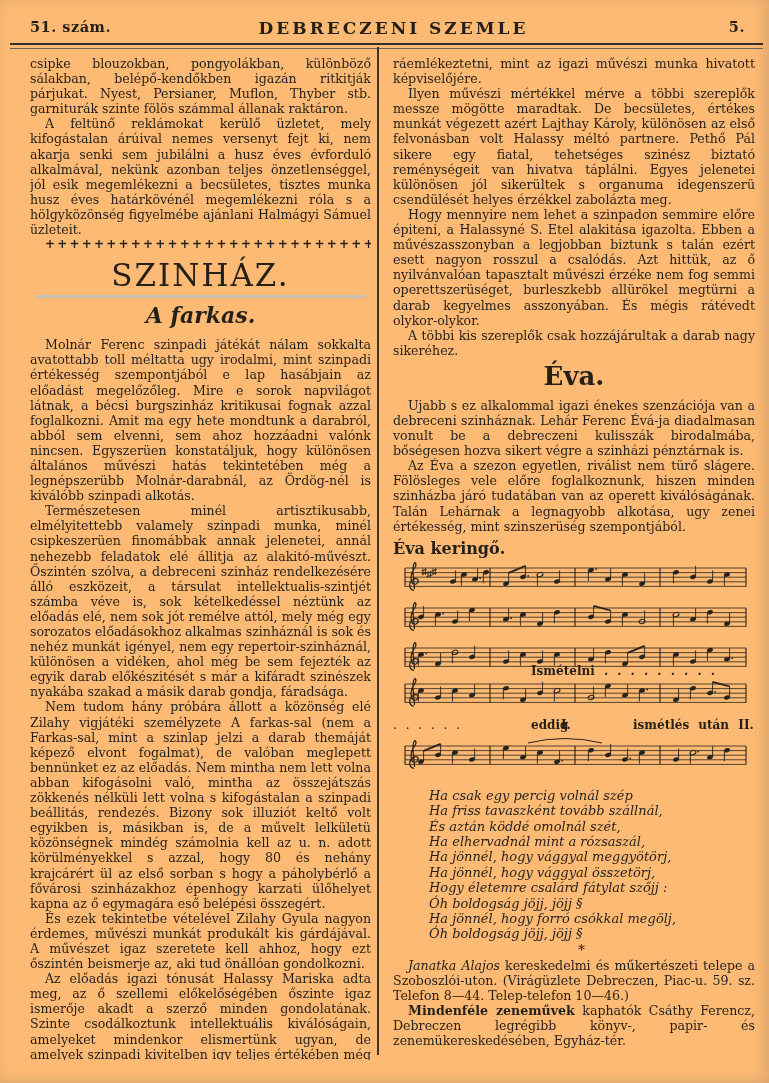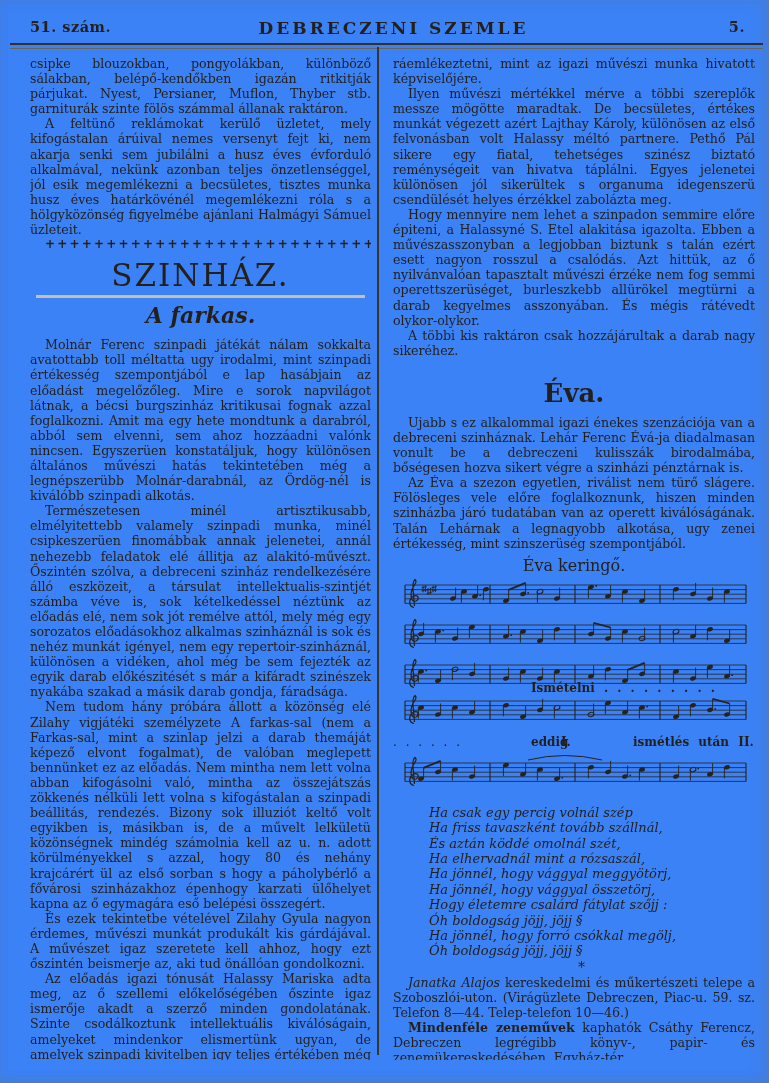--- a/index.html
+++ b/index.html
@@ -1,21 +1,21 @@
 <!DOCTYPE html>
 <html><head>
 <meta charset="utf-8">
 <style>
   html,body{margin:0;padding:0;}
   body{background:#e8e5de;}
   .page{
     position:relative;
     width:769px;height:1083px;
     margin:0 auto;
-    background:#3b82f6;
+    background:#fdba74;
     color:#241f19;
     font-family:"DejaVu Serif", serif;
     overflow:hidden;
     box-shadow:inset -6px 0 14px rgba(120,110,90,.18), inset 0 -4px 10px rgba(120,110,90,.10);
   }
   
   .masthead{
     position:absolute;top:18px;left:30px;right:24px;
     display:flex;justify-content:space-between;align-items:baseline;
   }
@@ -48,24 +48,24 @@
   }
   .section-title{
     margin:6px 0 0;text-align:center;font-size:31px;font-weight:normal;
     letter-spacing:2px;line-height:34px;
   }
   .section-title-rule{height:3px;background:#c7c0b2;margin:3px 6px 4px;}
   .article-title{
     margin:4px 0 9px;text-align:center;font-size:22px;font-weight:bold;line-height:26px;font-style:italic;
   }
   .eva-title{
-    margin:21px 0 8px;text-align:center;font-size:26px;font-weight:bold;line-height:28px;
+    margin:4px 0 8px;text-align:center;font-size:26px;font-weight:bold;line-height:28px;
   }
   .music-title{
-    margin:6px 0 2px;text-align:center;font-size:16px;font-weight:normal;line-height:18px;
+    margin:6px 0 2px;font-size:16px;font-weight:bold;line-height:18px;
   }
   .music-wrap{position:relative;height:224px;margin:2px 0 4px;}
   .music-wrap svg{position:absolute;left:0;top:0;}
   .music-label{
     position:absolute;font-size:12px;font-weight:bold;color:#241f19;
     white-space:nowrap;word-spacing:5px;
   }
   .lbl-repeat{top:104px;left:138px;}
   .lbl-dots{top:158px;left:0px;font-weight:normal;}
   .lbl-eddig{top:158px;left:98px;margin-left:40px;}
@@ -102,21 +102,21 @@
     <p class="par">Természetesen minél artisztikusabb, elmélyitettebb valamely szinpadi munka, minél csipkeszerüen finomábbak annak jelenetei, annál nehezebb feladatok elé állitja az alakitó-művészt. Őszintén szólva, a debreceni szinház rendelkezésére álló eszközeit, a társulat intellektualis-szintjét számba véve is, sok kételkedéssel néztünk az előadás elé, nem sok jót remélve attól, mely még egy sorozatos előadásokhoz alkalmas szinháznál is sok és nehéz munkát igényel, nem egy repertoir-szinháznál, különösen a vidéken, ahol még be sem fejezték az egyik darab előkészitését s már a kifáradt szinészek nyakába szakad a másik darab gondja, fáradsága.</p>
     <p class="par">Nem tudom hány próbára állott a közönség elé Zilahy vigjátéki személyzete A farkas-sal (nem a Farkas-sal, mint a szinlap jelzi a darab themáját képező elvont fogalmat), de valóban meglepett bennünket ez az előadás. Nem mintha nem lett volna abban kifogásolni való, mintha az összejátszás zökkenés nélküli lett volna s kifogástalan a szinpadi beállitás, rendezés. Bizony sok illuziót keltő volt egyikben is, másikban is, de a művelt lelkületü közönségnek mindég számolnia kell az u. n. adott körülményekkel s azzal, hogy 80 és nehány krajcárért ül az első sorban s hogy a páholybérlő a fővárosi szinházakhoz épenhogy karzati ülőhelyet kapna az ő egymagára eső belépési összegért.</p>
     <p class="par">És ezek tekintetbe vételével Zilahy Gyula nagyon érdemes, művészi munkát produkált kis gárdájával. A művészet igaz szeretete kell ahhoz, hogy ezt őszintén beismerje az, aki tud önállóan gondolkozni.</p>
     <p class="par">Az előadás igazi tónusát Halassy Mariska adta meg, az ő szellemi előkelőségében őszinte igaz ismerője akadt a szerző minden gondolatának. Szinte csodálkoztunk intellektuális kiválóságain, amelyeket mindenkor elismertünk ugyan, de amelyek szinpadi kivitelben igy teljes értékében még nem érvényesültek, mint A farkas bemutatóján. Az illuziók világában lélekző második felvonásban igazán frappirozott tökéletességével minden művészetértőt. Letompitott színei az árnyalásoknak sokféleségével, finom megérzései, meglátásai, értelmezései sokáig fognak bennünket</p>
   </div>
 
   <div class="col right">
     <p class="par noindent">ráemlékeztetni, mint az igazi művészi munka hivatott képviselőjére.</p>
     <p class="par">Ilyen művészi mértékkel mérve a többi szereplők messze mögötte maradtak. De becsületes, értékes munkát végezett azért Lajthay Károly, különösen az első felvonásban volt Halassy méltó partnere. Pethő Pál sikere egy fiatal, tehetséges szinész biztató reménységeit van hivatva táplálni. Egyes jelenetei különösen jól sikerültek s organuma idegenszerü csendülését helyes érzékkel zabolázta meg.</p>
     <p class="par">Hogy mennyire nem lehet a szinpadon semmire előre épiteni, a Halassyné S. Etel alakitása igazolta. Ebben a művészasszonyban a legjobban biztunk s talán ezért esett nagyon rosszul a csalódás. Azt hittük, az ő nyilvánvalóan tapasztalt művészi érzéke nem fog semmi operettszerüséget, burleszkebb allürökel megtürni a darab kegyelmes asszonyában. És mégis rátévedt olykor-olykor.</p>
-    <p class="par">A többi kis raktáron csak hozzájárultak a darab nagy sikeréhez.</p>
+    <p class="par">A többi kis szereplők csak hozzájárultak a darab nagy sikeréhez.</p>
     <h2 class="eva-title">Éva.</h2>
     <p class="par">Ujabb s ez alkalommal igazi énekes szenzációja van a debreceni szinháznak. Lehár Ferenc Évá-ja diadalmasan vonult be a debreczeni kulisszák birodalmába, bőségesen hozva sikert végre a szinházi pénztárnak is.</p>
     <p class="par">Az Éva a szezon egyetlen, riválist nem türő slágere. Fölösleges vele előre foglalkoznunk, hiszen minden szinházba járó tudatában van az operett kiválóságának. Talán Lehárnak a legnagyobb alkotása, ugy zenei értékesség, mint szinszerüség szempontjából.</p>
     <h3 class="music-title">Éva keringő.</h3>
 
     <div class="music-wrap">
       <svg width="362" height="218" viewBox="0 0 362 218">
           <line x1="12" y1="8" x2="353" y2="8" stroke="#26221c" stroke-width="0.8"></line>
           <line x1="12" y1="12.6" x2="353" y2="12.6" stroke="#26221c" stroke-width="0.8"></line>
           <line x1="12" y1="17.2" x2="353" y2="17.2" stroke="#26221c" stroke-width="0.8"></line>

